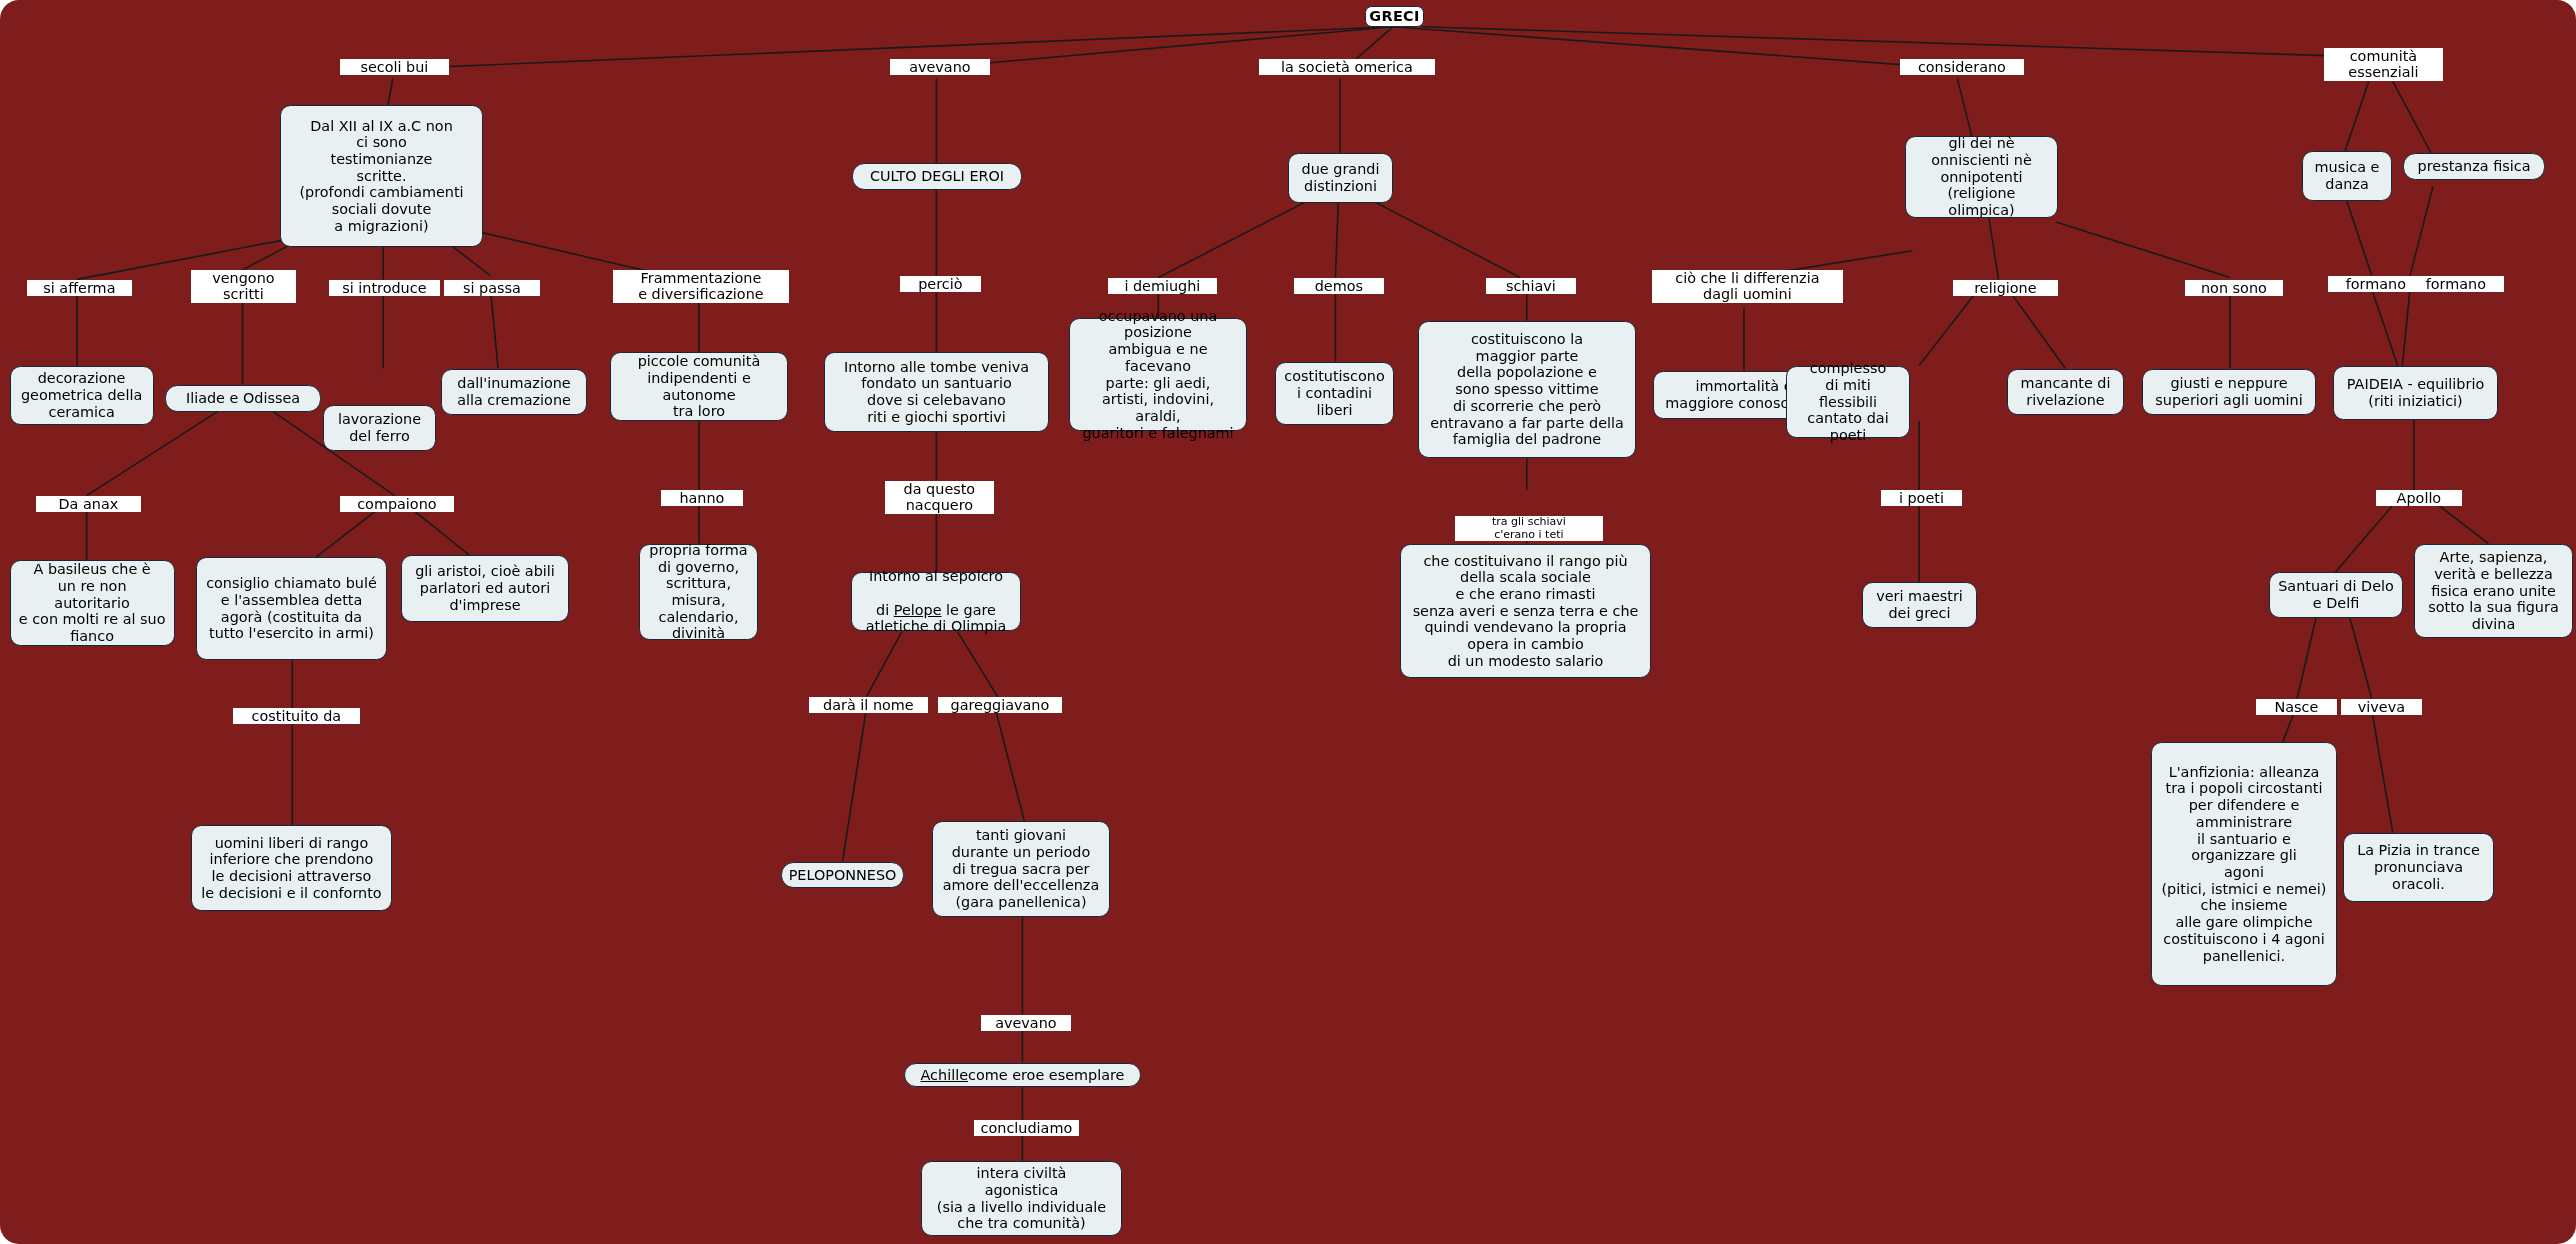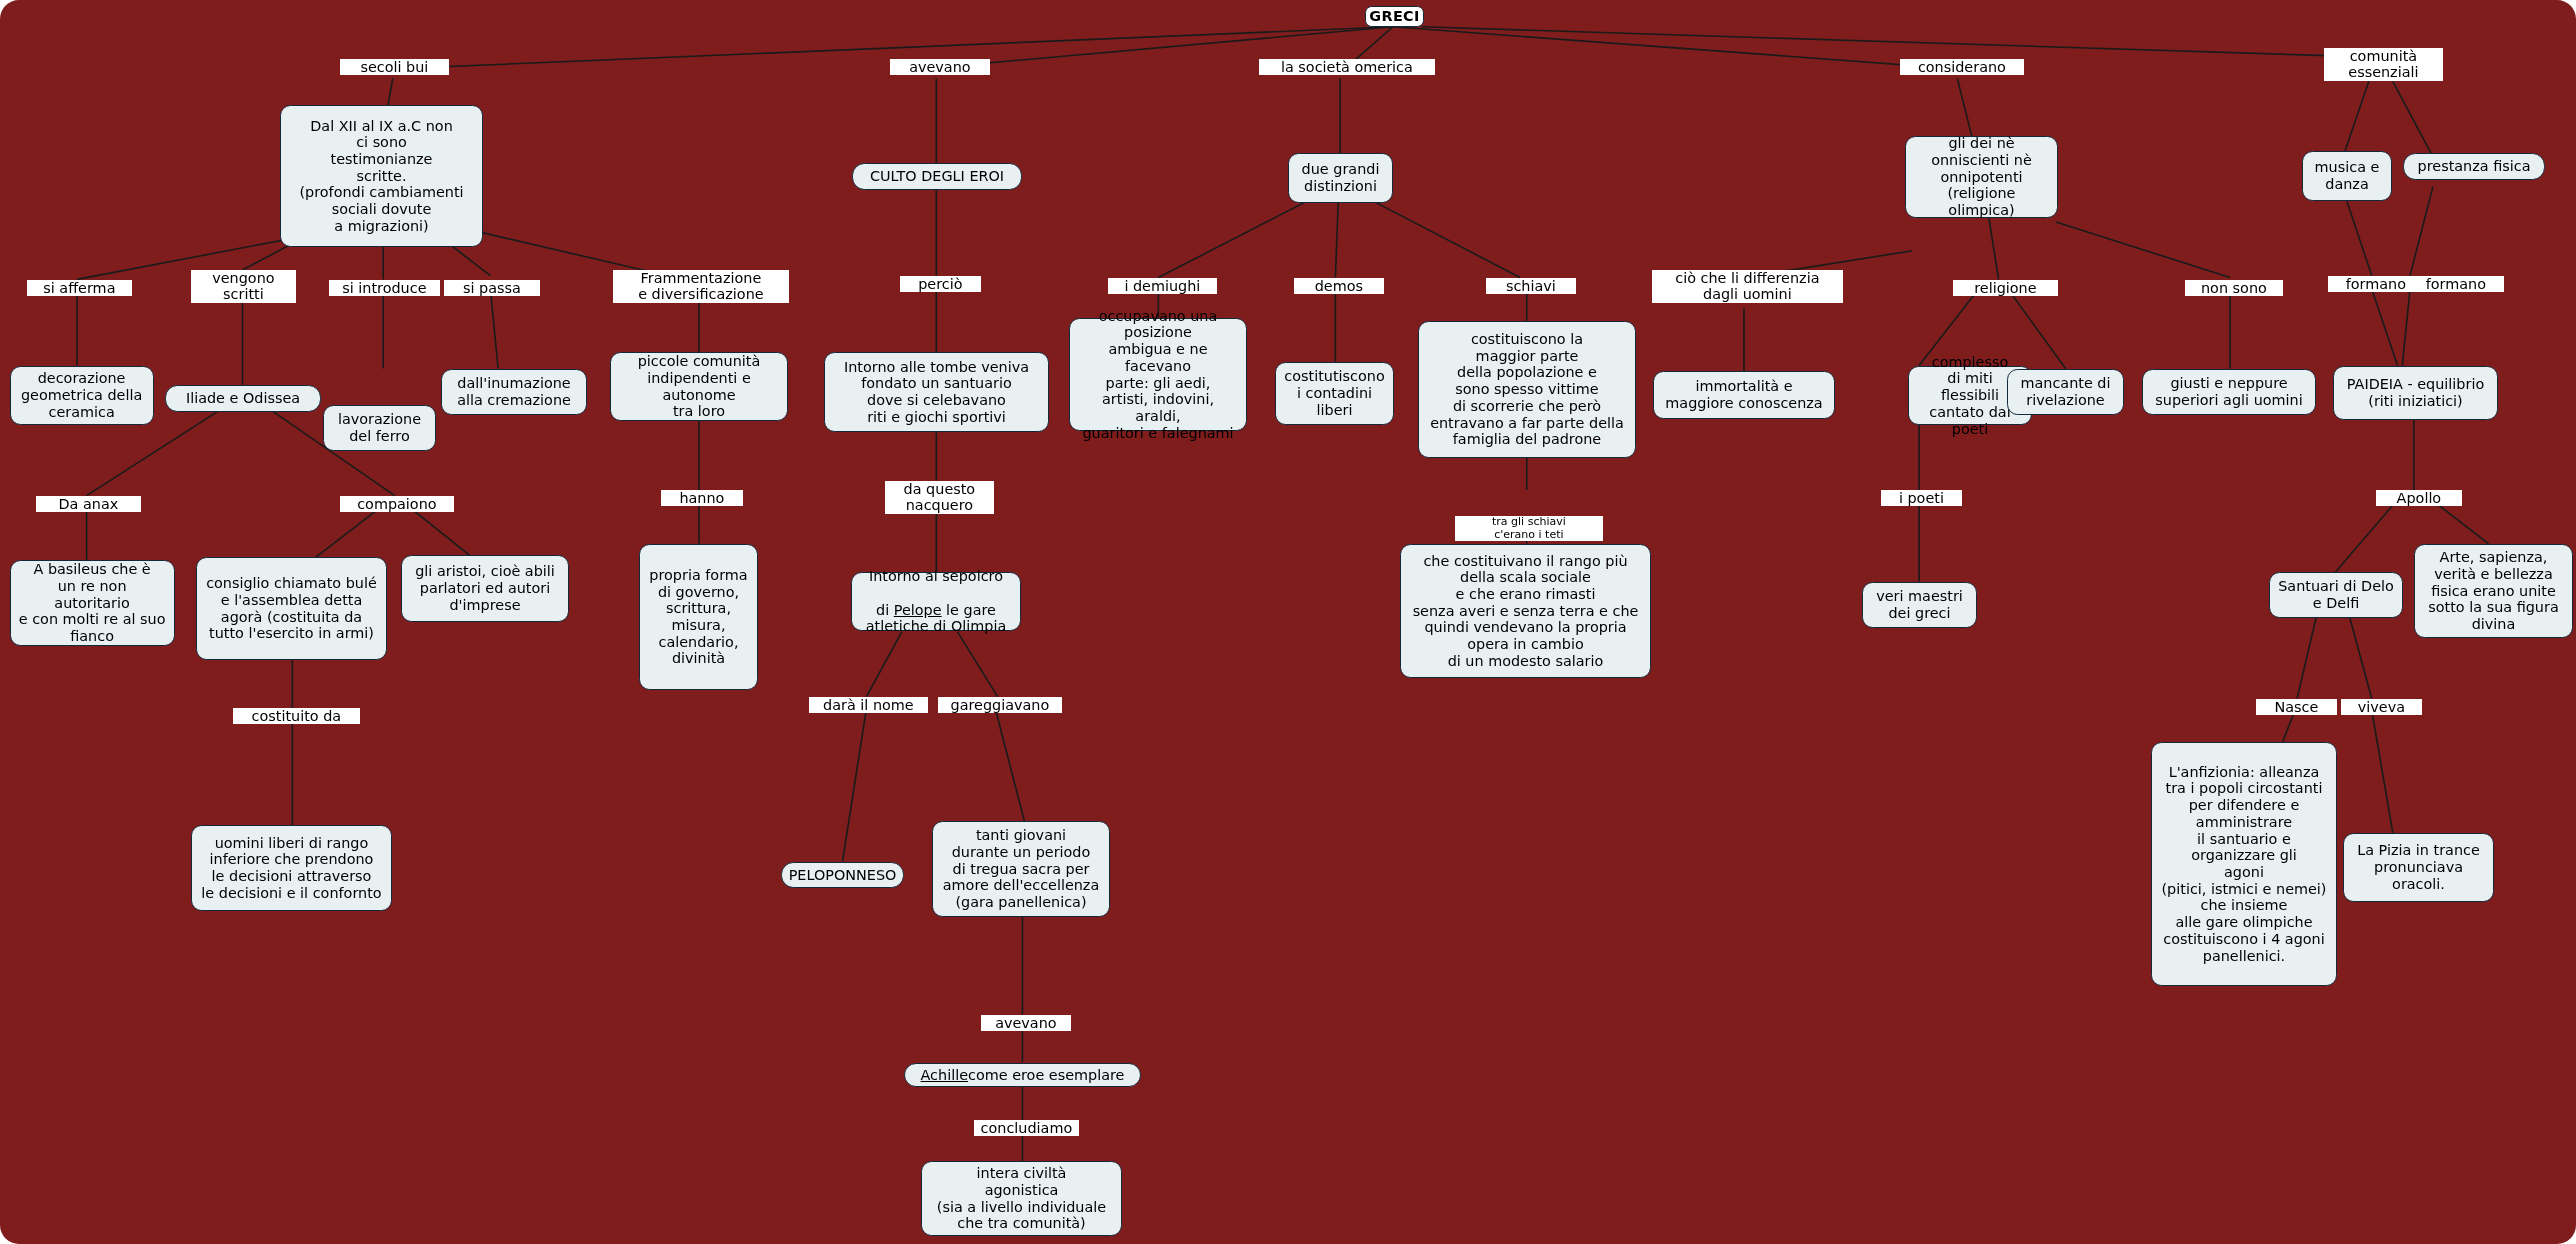--- a/index.html
+++ b/index.html
@@ -196,21 +196,21 @@
 un re non autoritario
 e con molti re al suo
 fianco</div>
   <div class="node" style="left:196px;top:557px;width:191px;height:103px;font-size:14.4px;">consiglio chiamato bulé
 e l'assemblea detta
 agorà (costituita da
 tutto l'esercito in armi)</div>
   <div class="node" style="left:401px;top:555px;width:168px;height:67px;font-size:14.4px;">gli aristoi, cioè abili
 parlatori ed autori
 d'imprese</div>
-  <div class="node" style="left:639px;top:544px;width:119px;height:146px;font-size:14.4px;">propria forma
+  <div class="node" style="left:639px;top:544px;width:119px;height:96px;font-size:14.4px;">propria forma
 di governo,
 scrittura,
 misura,
 calendario,
 divinità</div>
 
   <div class="lbl" style="left:233px;top:708px;width:123px;font-size:14.4px;">costituito da</div>
   <div class="node" style="left:191px;top:825px;width:201px;height:86px;font-size:14.4px;">uomini liberi di rango
 inferiore che prendono
 le decisioni attraverso
@@ -295,21 +295,21 @@
 onnipotenti
 (religione olimpica)</div>
 
   <div class="lbl" style="left:1652px;top:270px;width:187px;font-size:14.4px;">ciò che li differenzia
 dagli uomini</div>
   <div class="lbl" style="left:1953px;top:280px;width:101px;font-size:14.4px;">religione</div>
   <div class="lbl" style="left:2185px;top:280px;width:94px;font-size:14.4px;">non sono</div>
 
   <div class="node" style="left:1653px;top:371px;width:182px;height:48px;font-size:14.4px;">immortalità e
 maggiore conoscenza</div>
-  <div class="node" style="left:1908px;top:366px;width:124px;height:59px;font-size:14.4px;">complesso
+  <div class="node" style="left:1786px;top:366px;width:124px;height:72px;font-size:14.4px;">complesso
 di miti flessibili
 cantato dai poeti</div>
   <div class="node" style="left:2007px;top:369px;width:117px;height:46px;font-size:14.4px;">mancante di
 rivelazione</div>
   <div class="node" style="left:2142px;top:369px;width:174px;height:46px;font-size:14.4px;">giusti e neppure
 superiori agli uomini</div>
 
   <div class="lbl" style="left:1881px;top:490px;width:77px;font-size:14.4px;">i poeti</div>
   <div class="node" style="left:1862px;top:582px;width:115px;height:46px;font-size:14.4px;">veri maestri
 dei greci</div>

